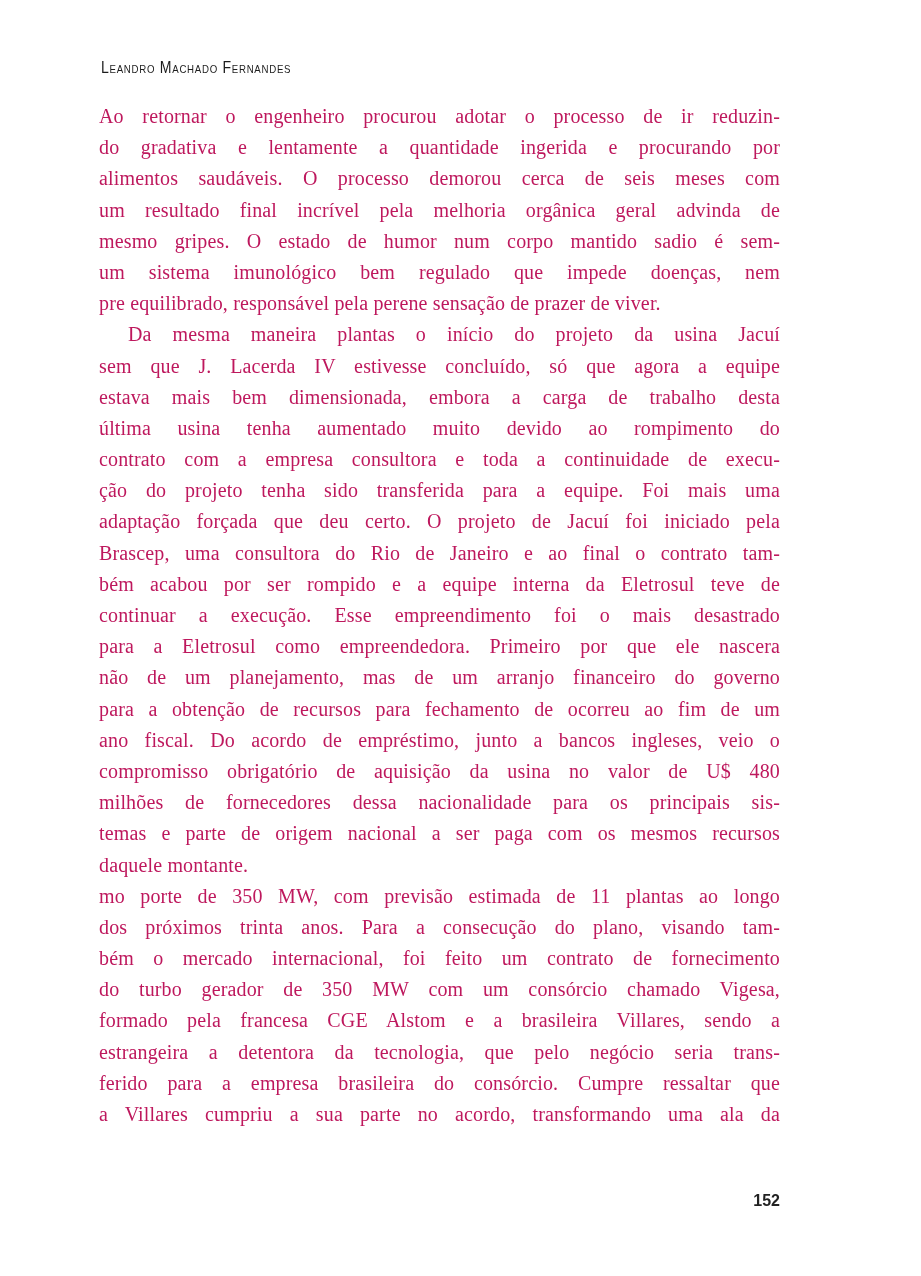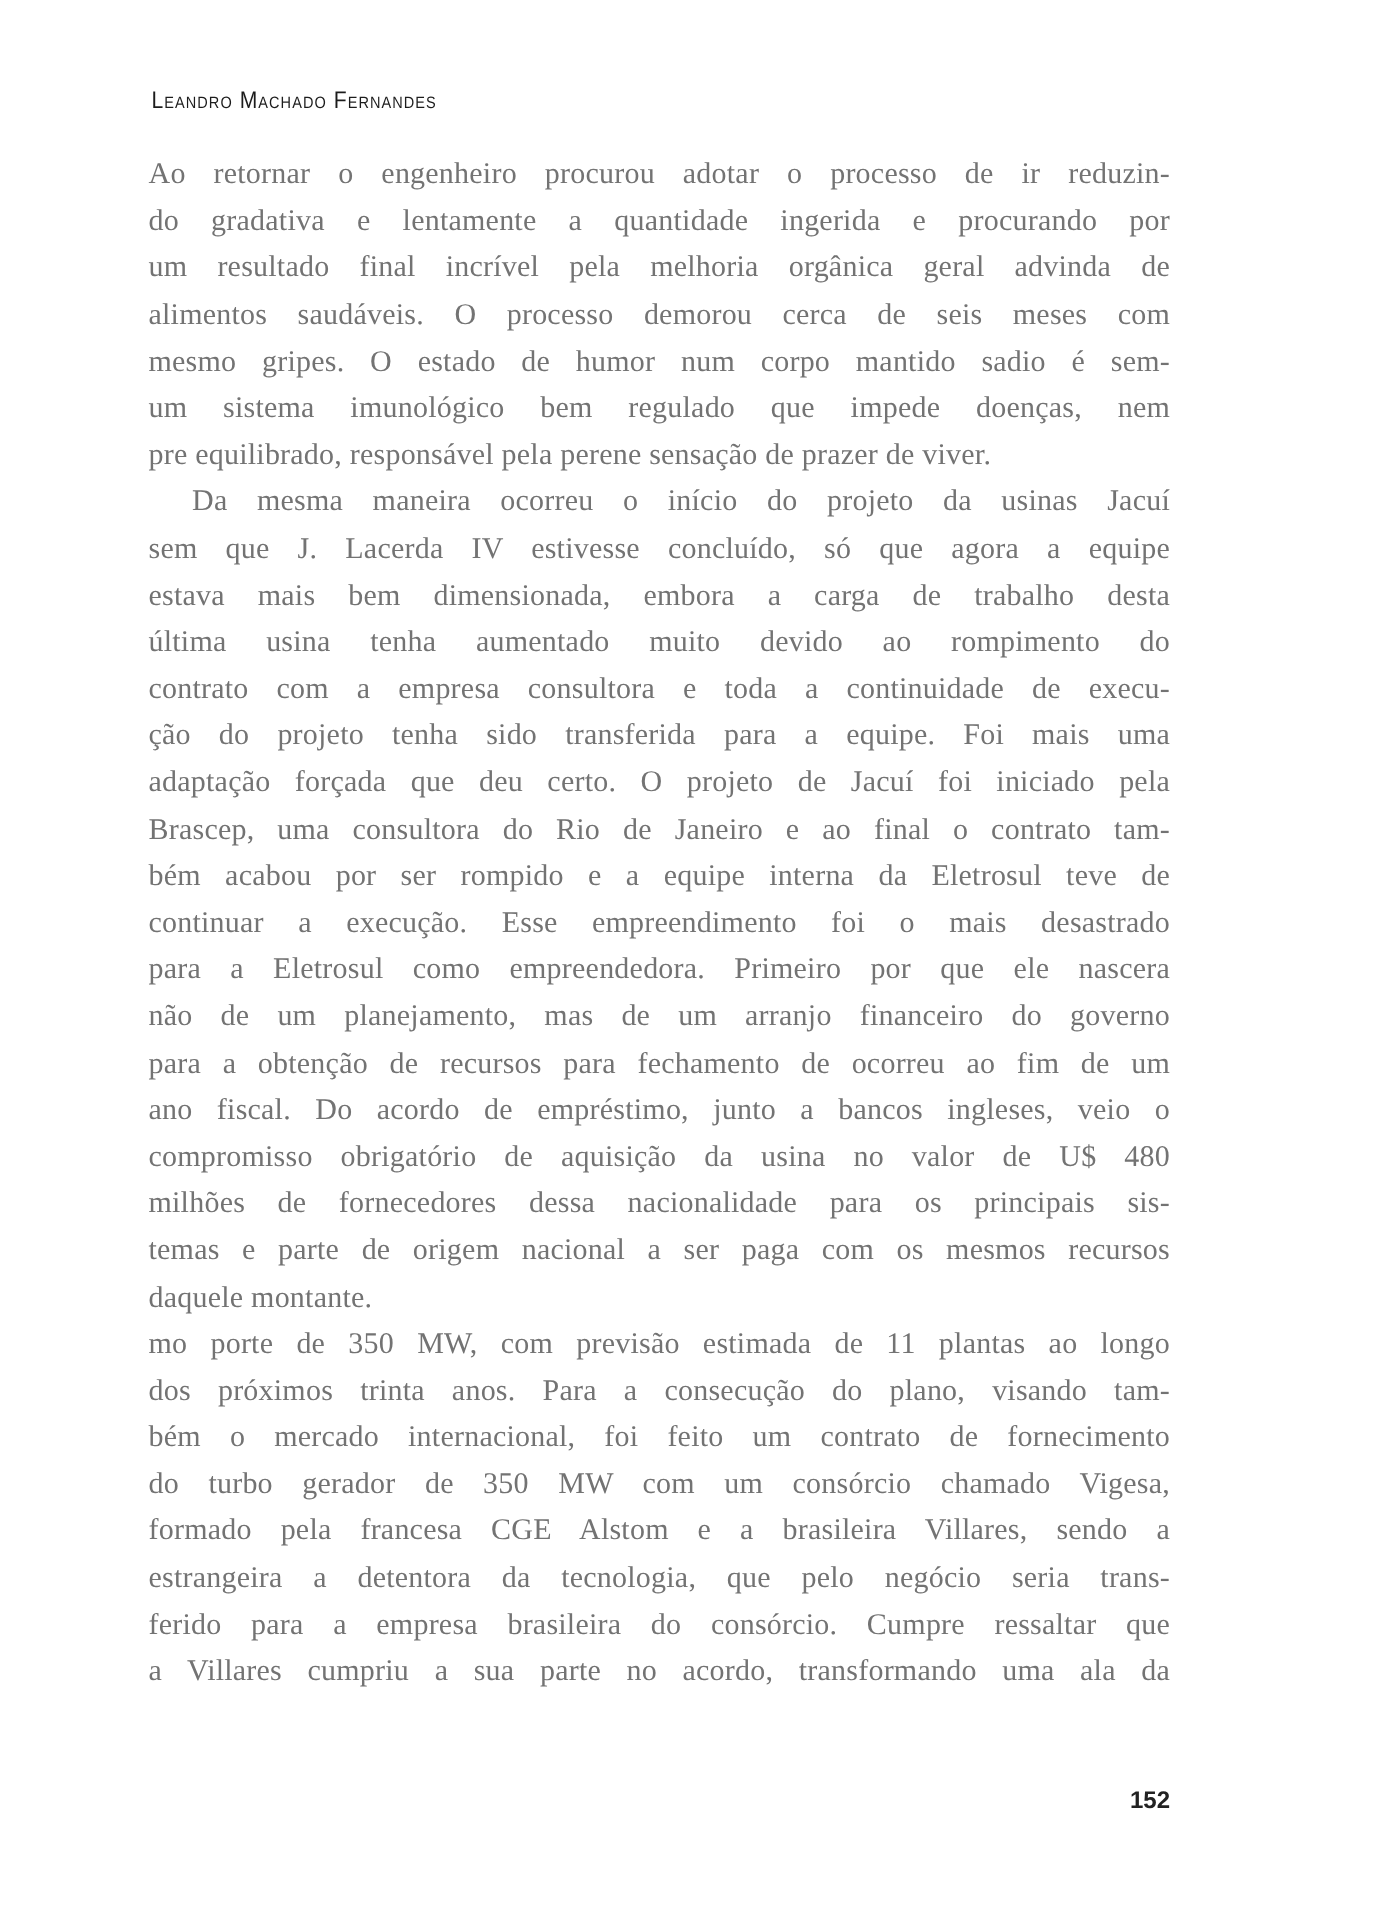--- a/index.html
+++ b/index.html
@@ -30,21 +30,21 @@
   }
   .body-text {
     position: absolute;
     left: 99px;
     top: 101px;
     width: 681px;
     font-family: "Liberation Serif", "DejaVu Serif", serif;
     font-size: 20px;
     line-height: 31.2px;
     letter-spacing: 0.15px;
-    color: #737373;
+    color: #be185d;
   }
   .line {
     text-align: justify;
     text-align-last: justify;
     height: 31.2px;
     overflow: visible;
     white-space: normal;
   }
   .line.para-end {
     text-align-last: left;
@@ -66,26 +66,26 @@
 </style>
 </head>
 <body>
 
 <div class="book-page">
   <div class="running-head">Leandro Machado Fernandes</div>
 
   <div class="body-text" id="body-text">
       <div class="line">Ao retornar o engenheiro procurou adotar o processo de ir reduzin-</div>
       <div class="line">do gradativa e lentamente a quantidade ingerida e procurando por</div>
+      <div class="line">alimentos saudáveis. O processo demorou cerca de seis meses com</div>
       <div class="line">um resultado final incrível pela melhoria orgânica geral advinda de</div>
-      <div class="line">alimentos saudáveis. O processo demorou cerca de seis meses com</div>
       <div class="line">mesmo gripes. O estado de humor num corpo mantido sadio é sem-</div>
       <div class="line">um sistema imunológico bem regulado que impede doenças, nem</div>
       <div class="line para-end">pre equilibrado, responsável pela perene sensação de prazer de viver.</div>
-      <div class="line indent">Da mesma maneira ocorreu o início do projeto da usinas Jacuí</div>
+      <div class="line indent">Da mesma maneira plantas o início do projeto da usina Jacuí</div>
       <div class="line">sem que J. Lacerda IV estivesse concluído, só que agora a equipe</div>
       <div class="line">estava mais bem dimensionada, embora a carga de trabalho desta</div>
       <div class="line">última usina tenha aumentado muito devido ao rompimento do</div>
       <div class="line">contrato com a empresa consultora e toda a continuidade de execu-</div>
       <div class="line">ção do projeto tenha sido transferida para a equipe. Foi mais uma</div>
       <div class="line">adaptação forçada que deu certo. O projeto de Jacuí foi iniciado pela</div>
       <div class="line">Brascep, uma consultora do Rio de Janeiro e ao final o contrato tam-</div>
       <div class="line">bém acabou por ser rompido e a equipe interna da Eletrosul teve de</div>
       <div class="line">continuar a execução. Esse empreendimento foi o mais desastrado</div>
       <div class="line">para a Eletrosul como empreendedora. Primeiro por que ele nascera</div>

